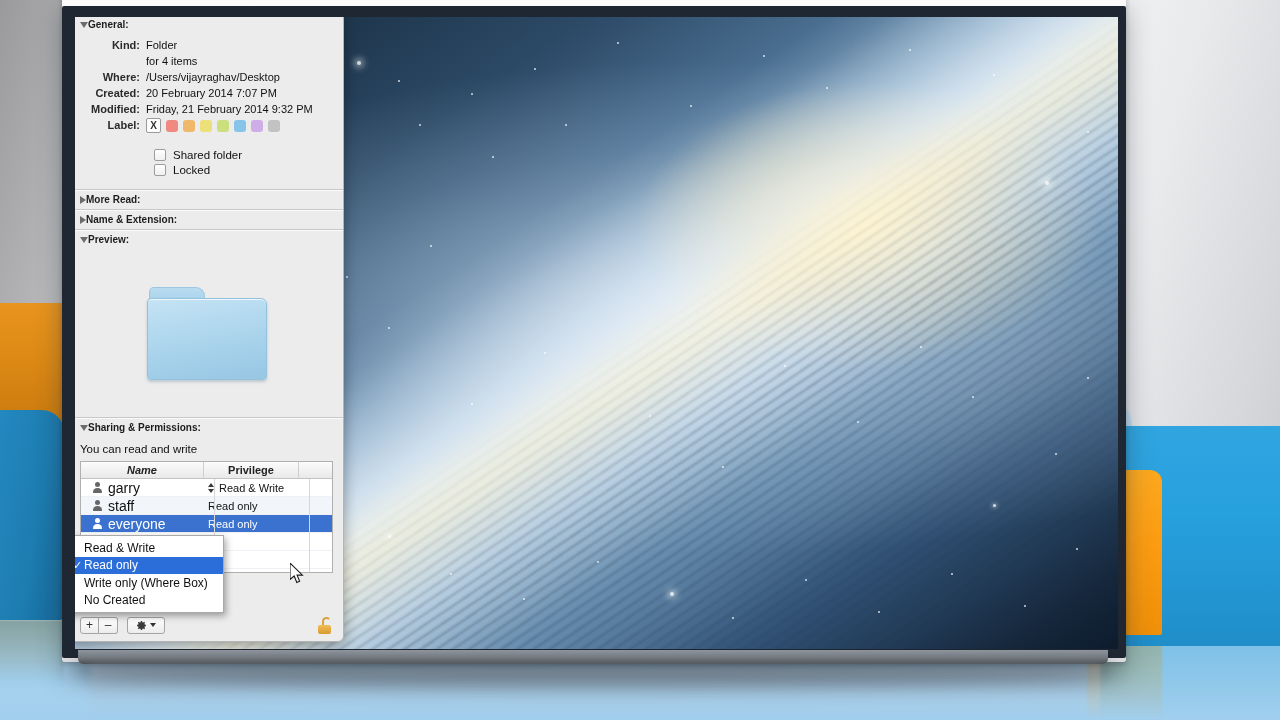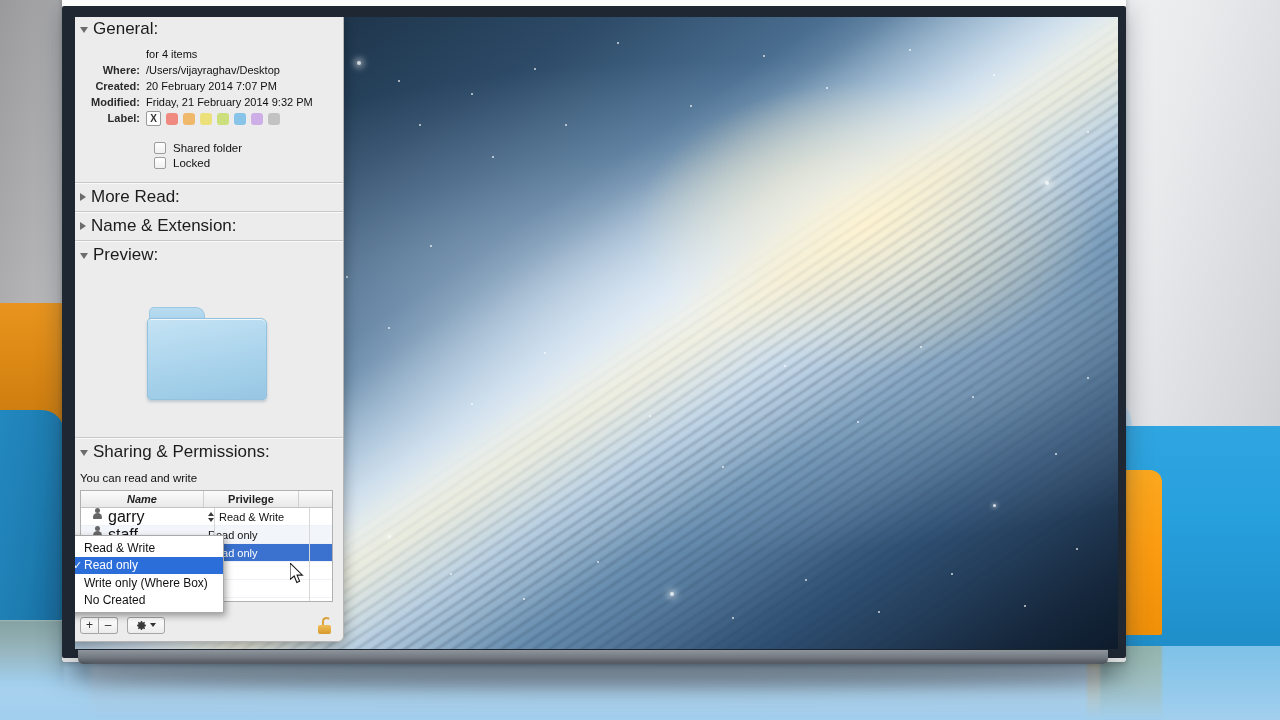--- a/index.html
+++ b/index.html
@@ -153,23 +153,23 @@
     position: absolute; left: -6px; top: -3px; width: 275px; height: 628px;
     background: #ececec;
     border: 1px solid #b4b4b4;
     border-radius: 0 0 6px 6px;
     box-shadow: 0 4px 14px rgba(0,0,0,.35);
     font-size: 11.5px; color: #111;
     overflow: hidden;
   }
 
   .section-head {
-    display: flex; align-items: center; gap: 5px;
+    display: flex; align-items: center; 
     padding: 4px 0 4px 10px;
-    font-size: 17px; font-weight: normal; color: #1c1c1c;
+    font-size: 10px; font-weight: bold; color: #1c1c1c;
   }
   .tri {
     width: 0; height: 0; flex: 0 0 auto;
   }
   .tri-down { border-left: 4.5px solid transparent; border-right: 4.5px solid transparent; border-top: 6px solid #6c6c6c; margin-top:1px; }
   .tri-right { border-top: 4.5px solid transparent; border-bottom: 4.5px solid transparent; border-left: 6px solid #6c6c6c; }
 
   .hr { height:1px; background:#c8c8c8; box-shadow: 0 1px 0 #fafafa; }
 
   .rows { padding: 4px 0 6px 0; }
@@ -226,21 +226,21 @@
   }
   .thead { display: flex; height: 17px; background: linear-gradient(180deg,#fbfbfb,#e9e9e9); border-bottom: 1px solid #c3c3c3; }
   .th { font-size: 11px; font-weight: bold; color: #222; display: flex; align-items: center; justify-content: center; }
   .th.name { width: 123px; border-right: 1px solid #cfcfcf; font-style: italic; }
   .th.priv { width: 95px; border-right: 1px solid #cfcfcf; }
   .th.pad  { flex: 1; }
 
   .trow { display: flex; height: 18px; align-items: center; border-bottom: 1px solid #eef2f6; }
   .trow.alt { background: #f2f6fa; }
   .trow.sel { background: #3b72cf; color: #fff; }
-  .td.name { width: 123px; display: flex; gap: 5px; padding-left: 11px; font-size: 16px; }
+  .td.name { width: 123px; display: flex; align-items: center; gap: 5px; padding-left: 11px; font-size: 14px; }
   .td.priv { width: 95px; display: flex; align-items: center; gap: 4px; padding-left: 4px; font-size: 11px; }
   .td.pad  { flex: 1; }
   .user-ico { width: 11px; height: 11px; position: relative; flex: 0 0 auto; }
   .user-ico .h { position:absolute; left:3px; top:0; width:5px; height:5px; border-radius:50%; background:#666; }
   .user-ico .s { position:absolute; left:1px; top:5.5px; width:9px; height:5.5px; border-radius:5px 5px 1px 1px; background:#666; }
   .stepper { width: 7px; height: 12px; position: relative; flex: 0 0 auto; }
   .stepper .up, .stepper .dn { position:absolute; left:0; width:0; height:0; border-left:3.5px solid transparent; border-right:3.5px solid transparent; }
   .stepper .up { top:1px; border-bottom:4px solid #3a3a3a; }
   .stepper .dn { bottom:1px; border-top:4px solid #3a3a3a; }
   .v-sep { position:absolute; left:133px; top:17px; bottom:0; width:1px; background:#d7d7d7; }
@@ -387,20 +387,24 @@
 
     <div class="info-panel">
 
       <div class="section-head">
         <span class="tri tri-down"></span>
         <span>General:</span>
       </div>
 
       <div class="rows">
         <div class="row">
+          <div class="k">Kind:</div>
+          <div class="v">Folder</div>
+        </div>
+        <div class="row">
           <div class="k"></div>
           <div class="v cont">for 4 items</div>
         </div>
         <div class="row">
           <div class="k">Where:</div>
           <div class="v">/Users/vijayraghav/Desktop</div>
         </div>
         <div class="row">
           <div class="k">Created:</div>
           <div class="v">20 February 2014 7:07 PM</div>

